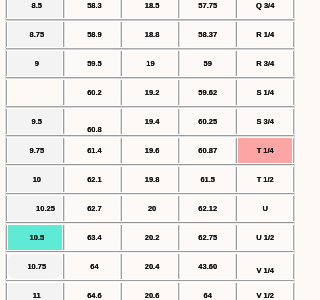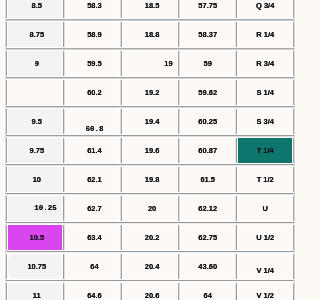--- a/index.html
+++ b/index.html
@@ -28,49 +28,49 @@
     <div class="cell" style="left: 122px; top: -8px; width: 56px; height: 26px; background: rgb(253, 249, 246); padding-left: 4.2px;">18.5</div>
     <div class="cell" style="left: 179px; top: -8px; width: 57px; height: 26px; background: rgb(253, 249, 246); padding-left: 0.4px;">57.75</div>
     <div class="cell" style="left: 237px; top: -8px; width: 56px; height: 26px; background: rgb(253, 249, 246); padding-left: 0.4px;">Q 3/4</div>
     <div class="cell" style="left: 7px; top: 21px; width: 56px; height: 26px; background: rgb(243, 243, 244); padding-left: 3.6px;">8.75</div>
     <div class="cell" style="left: 64px; top: 21px; width: 57px; height: 26px; background: rgb(253, 249, 246); padding-left: 4px;">58.9</div>
     <div class="cell" style="left: 122px; top: 21px; width: 56px; height: 26px; background: rgb(253, 249, 246); padding-left: 4.2px;">18.8</div>
     <div class="cell" style="left: 179px; top: 21px; width: 57px; height: 26px; background: rgb(253, 249, 246); padding-left: 0.4px;">58.37</div>
     <div class="cell" style="left: 237px; top: 21px; width: 56px; height: 26px; background: rgb(253, 249, 246); padding-left: 0.4px;">R 1/4</div>
     <div class="cell" style="left: 7px; top: 50px; width: 56px; height: 26px; background: rgb(243, 243, 244); padding-left: 3.6px;">9</div>
     <div class="cell" style="left: 64px; top: 50px; width: 57px; height: 26px; background: rgb(253, 249, 246); padding-left: 4px;">59.5</div>
-    <div class="cell" style="left: 140px; top: 50px; width: 56px; height: 26px; background: rgb(253, 249, 246); padding-left: 1px; text-align: center;">19</div>
+    <div class="cell" style="left: 122px; top: 50px; width: 56px; height: 26px; background: rgb(253, 249, 246); padding-left: 1px; text-align: center;">19</div>
     <div class="cell" style="left: 179px; top: 50px; width: 57px; height: 26px; background: rgb(253, 249, 246); padding-left: 0.4px;">59</div>
     <div class="cell" style="left: 237px; top: 50px; width: 56px; height: 26px; background: rgb(253, 249, 246); padding-left: 0.4px;">R 3/4</div>
     <div class="cell" style="left: 7px; top: 79px; width: 56px; height: 26px; background: rgb(243, 243, 244); padding-left: 3.6px; margin-top: 41px;">9.25</div>
     <div class="cell" style="left: 64px; top: 79px; width: 57px; height: 26px; background: rgb(253, 249, 246); padding-left: 4px;">60.2</div>
     <div class="cell" style="left: 122px; top: 79px; width: 56px; height: 26px; background: rgb(253, 249, 246); padding-left: 4.2px;">19.2</div>
     <div class="cell" style="left: 179px; top: 79px; width: 57px; height: 26px; background: rgb(253, 249, 246); padding-left: 0.4px;">59.62</div>
     <div class="cell" style="left: 237px; top: 79px; width: 56px; height: 26px; background: rgb(253, 249, 246); padding-left: 0.4px;">S 1/4</div>
     <div class="cell" style="left: 7px; top: 108px; width: 56px; height: 26px; background: rgb(243, 243, 244); padding-left: 3.6px;">9.5</div>
-    <div class="cell" style="left: 64px; top: 108px; width: 57px; height: 42px; background: rgb(253, 249, 246); padding-left: 4px; font-family: Liberation Mono, monospace;">60.8</div>
+    <div class="cell" style="left: 64px; top: 108px; width: 57px; height: 42px; background: rgb(253, 249, 246); padding-left: 4px;">60.8</div>
     <div class="cell" style="left: 122px; top: 108px; width: 56px; height: 26px; background: rgb(253, 249, 246); padding-left: 4.2px;">19.4</div>
     <div class="cell" style="left: 179px; top: 108px; width: 57px; height: 26px; background: rgb(253, 249, 246); padding-left: 0.4px;">60.25</div>
     <div class="cell" style="left: 237px; top: 108px; width: 56px; height: 26px; background: rgb(253, 249, 246); padding-left: 0.4px;">S 3/4</div>
     <div class="cell" style="left: 7px; top: 137px; width: 56px; height: 26px; background: rgb(243, 243, 244); padding-left: 3.6px;">9.75</div>
     <div class="cell" style="left: 64px; top: 137px; width: 57px; height: 26px; background: rgb(253, 249, 246); padding-left: 4px;">61.4</div>
     <div class="cell" style="left: 122px; top: 137px; width: 56px; height: 26px; background: rgb(253, 249, 246); padding-left: 4.2px;">19.6</div>
     <div class="cell" style="left: 179px; top: 137px; width: 57px; height: 26px; background: rgb(253, 249, 246); padding-left: 0.4px;">60.87</div>
-    <div class="cell" style="left: 237px; top: 137px; width: 56px; height: 26px; background: #0f766e; padding-left: 0.4px;">T 1/4</div>
+    <div class="cell" style="left: 237px; top: 137px; width: 56px; height: 26px; background: #fca5a5; padding-left: 0.4px;">T 1/4</div>
     <div class="cell" style="left: 7px; top: 166px; width: 56px; height: 26px; background: rgb(243, 243, 244); padding-left: 3.6px;">10</div>
     <div class="cell" style="left: 64px; top: 166px; width: 57px; height: 26px; background: rgb(253, 249, 246); padding-left: 4px;">62.1</div>
     <div class="cell" style="left: 122px; top: 166px; width: 56px; height: 26px; background: rgb(253, 249, 246); padding-left: 4.2px;">19.8</div>
     <div class="cell" style="left: 179px; top: 166px; width: 57px; height: 26px; background: rgb(253, 249, 246); padding-left: 0.4px;">61.5</div>
     <div class="cell" style="left: 237px; top: 166px; width: 56px; height: 26px; background: rgb(253, 249, 246); padding-left: 0.4px; text-align: center;">T 1/2</div>
-    <div class="cell" style="left: 7px; top: 195px; width: 56px; height: 26px; background: rgb(243, 243, 244); padding-left: 21px; font-family: Liberation Mono, monospace;">10.25</div>
+    <div class="cell" style="left: 7px; top: 195px; width: 56px; height: 26px; background: rgb(243, 243, 244); padding-left: 21px;">10.25</div>
     <div class="cell" style="left: 64px; top: 195px; width: 57px; height: 26px; background: rgb(253, 249, 246); padding-left: 4px;">62.7</div>
     <div class="cell" style="left: 122px; top: 195px; width: 56px; height: 26px; background: rgb(253, 249, 246); padding-left: 4.2px;">20</div>
     <div class="cell" style="left: 179px; top: 195px; width: 57px; height: 26px; background: rgb(253, 249, 246); padding-left: 0.4px;">62.12</div>
     <div class="cell" style="left: 237px; top: 195px; width: 56px; height: 26px; background: rgb(253, 249, 246); padding-left: 0.4px;">U</div>
-    <div class="cell" style="left: 7px; top: 224px; width: 56px; height: 26px; background: #d946ef; padding-left: 3.6px;">10.5</div>
+    <div class="cell" style="left: 7px; top: 224px; width: 56px; height: 26px; background: #5eead4; padding-left: 3.6px;">10.5</div>
     <div class="cell" style="left: 64px; top: 224px; width: 57px; height: 26px; background: rgb(253, 249, 246); padding-left: 4px;">63.4</div>
     <div class="cell" style="left: 122px; top: 224px; width: 56px; height: 26px; background: rgb(253, 249, 246); padding-left: 4.2px;">20.2</div>
     <div class="cell" style="left: 179px; top: 224px; width: 57px; height: 26px; background: rgb(253, 249, 246); padding-left: 0.4px;">62.75</div>
     <div class="cell" style="left: 237px; top: 224px; width: 56px; height: 26px; background: rgb(253, 249, 246); padding-left: 0.4px;">U 1/2</div>
     <div class="cell" style="left: 7px; top: 253px; width: 56px; height: 26px; background: rgb(243, 243, 244); padding-left: 3.6px; border-radius: 10px;">10.75</div>
     <div class="cell" style="left: 64px; top: 253px; width: 57px; height: 26px; background: rgb(253, 249, 246); padding-left: 4px;">64</div>
     <div class="cell" style="left: 122px; top: 253px; width: 56px; height: 26px; background: rgb(253, 249, 246); padding-left: 4.2px;">20.4</div>
     <div class="cell" style="left: 179px; top: 253px; width: 57px; height: 26px; background: rgb(253, 249, 246); padding-left: 0.4px;">43.60</div>
     <div class="cell" style="left: 237px; top: 253px; width: 56px; height: 34px; background: rgb(253, 249, 246); padding-left: 0.4px;">V 1/4</div>
     <div class="cell" style="left: 7px; top: 282px; width: 56px; height: 26px; background: rgb(243, 243, 244); padding-left: 3.6px;">11</div>

